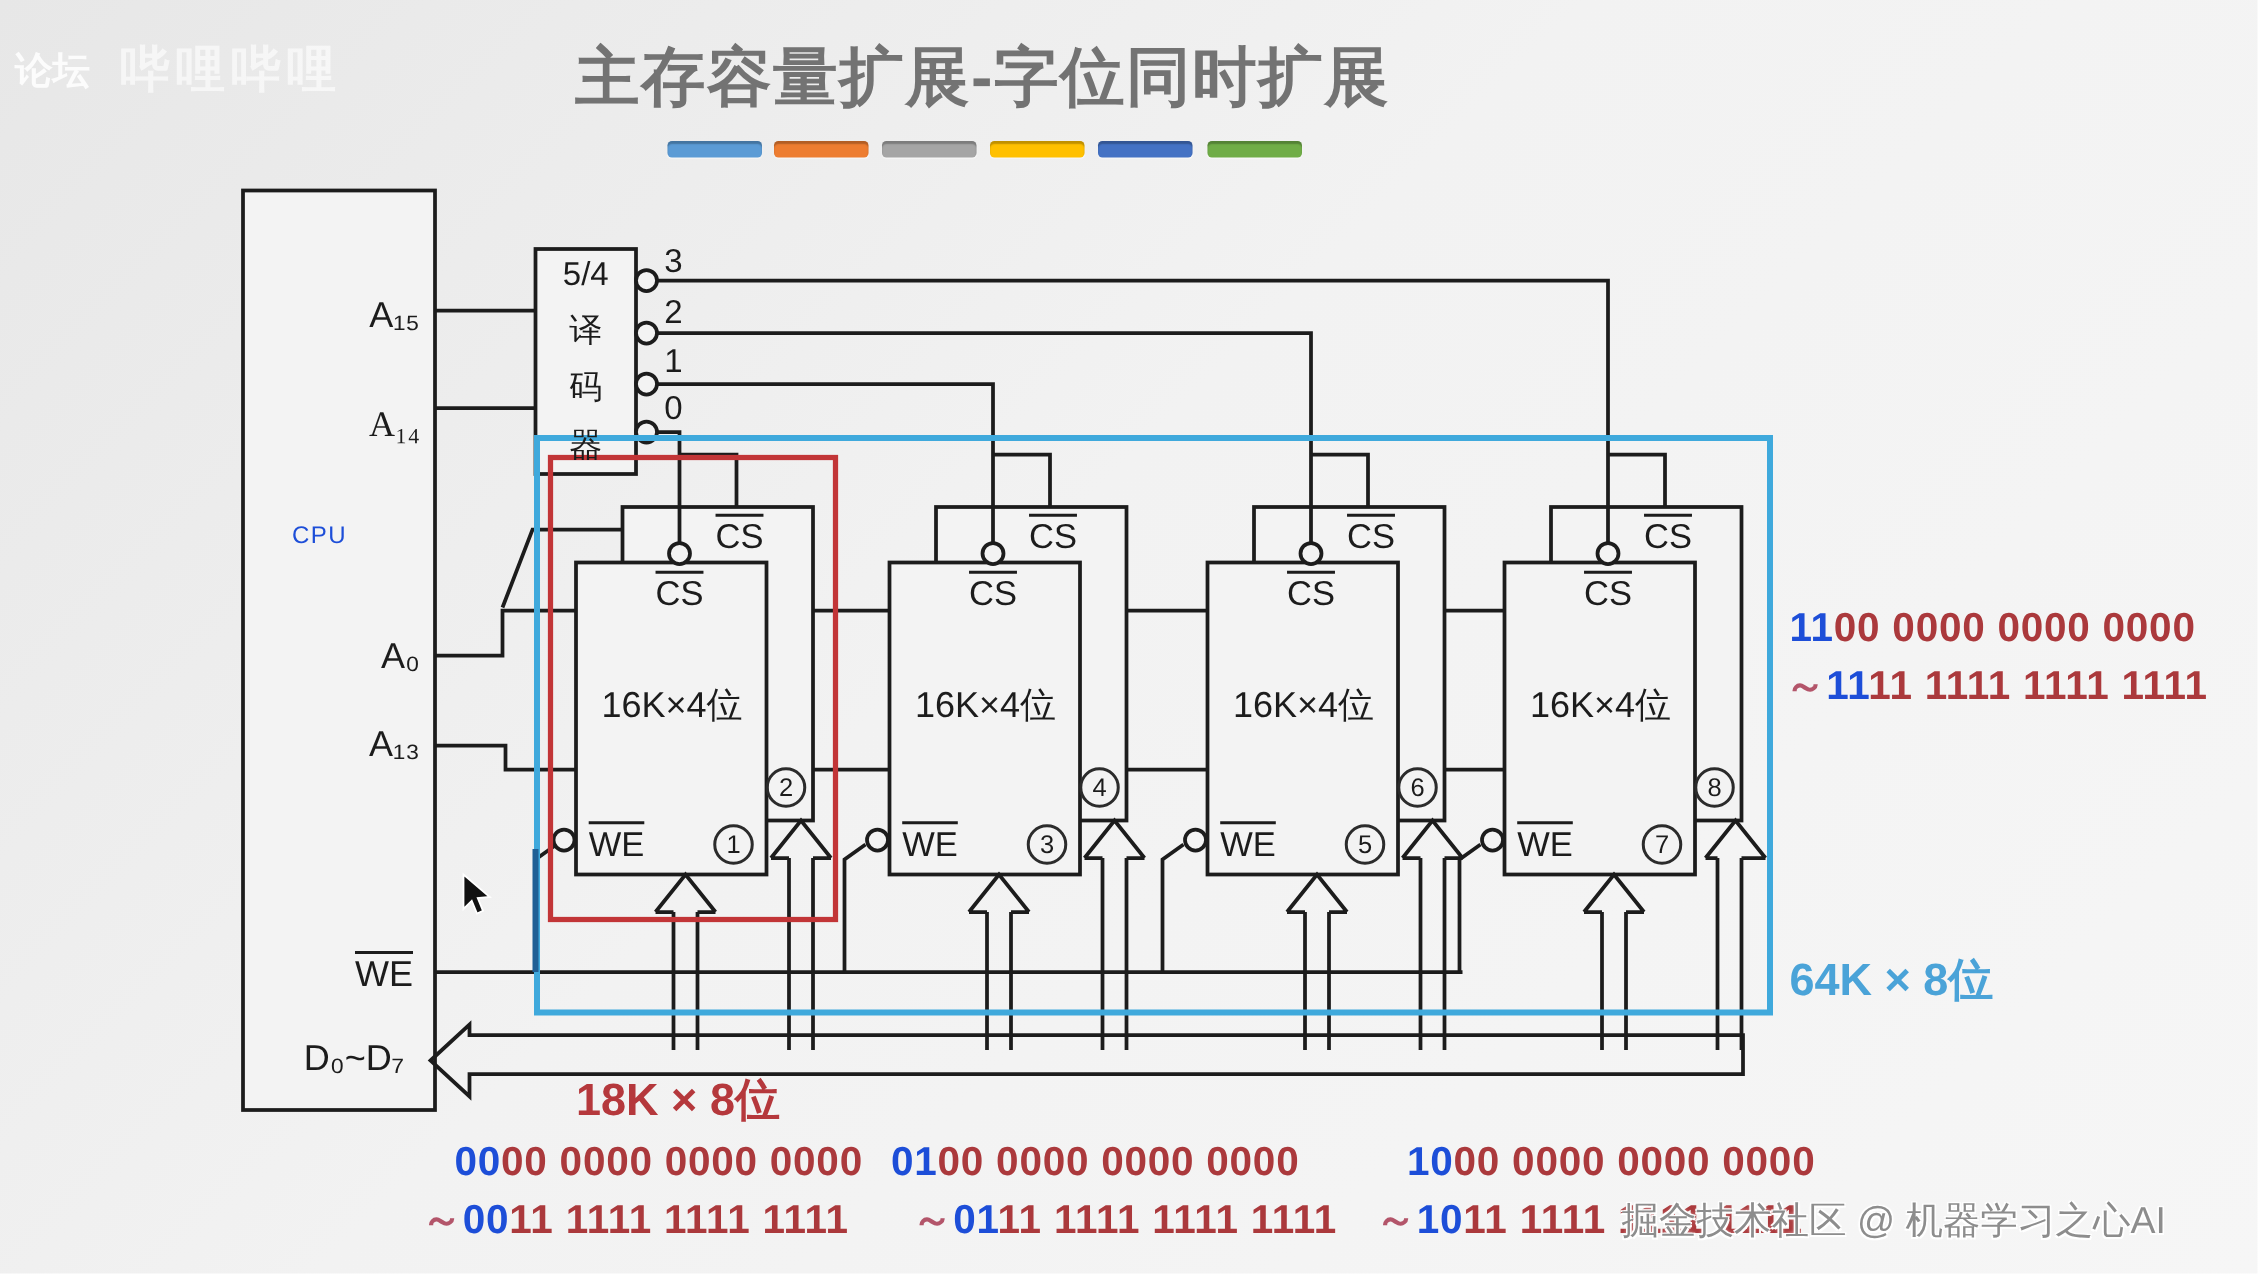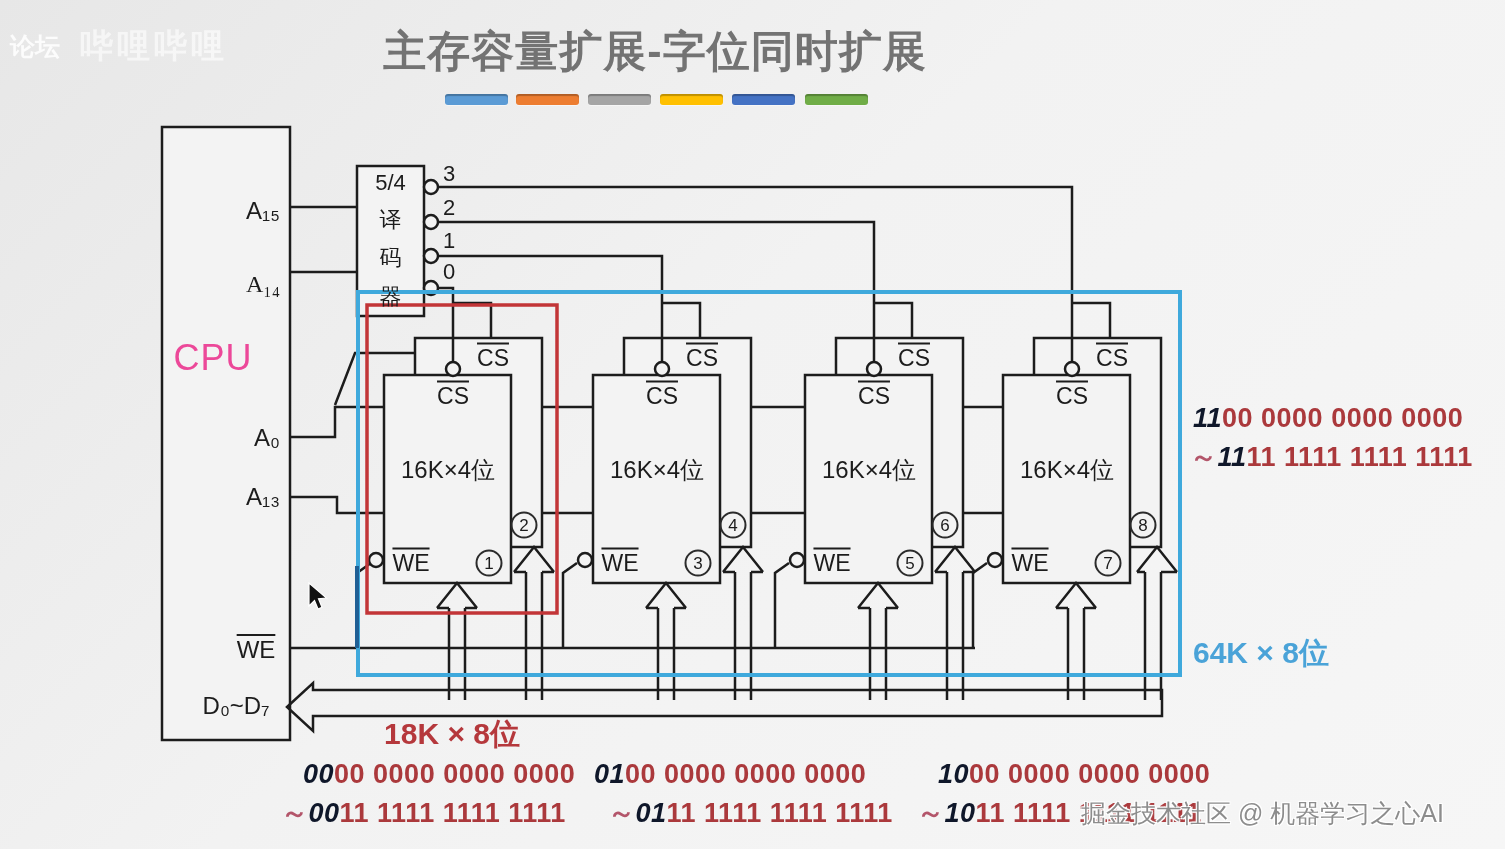--- a/index.html
+++ b/index.html
@@ -11,32 +11,32 @@
   }
   .abs{position:absolute;white-space:nowrap;}
   .ctr{transform:translate(-50%,-50%);}
   
   .title{font-size:43px;font-weight:bold;color:#737373;letter-spacing:1px;}
   .bar{position:absolute;top:94px;height:11px;width:63px;border-radius:3px;
        box-shadow:0 2px 1px rgba(0,0,0,.25) inset, 0 1px 1px rgba(255,255,255,.5);}
   
   .pin{font-size:24px;color:#1c1c1c;}
   .ov{text-decoration:overline;}
-  .cpu-lab{font-size:36px;color:#ec4899;letter-spacing:1px;}
+  .cpu-lab{font-size:16px;color:#1d4ed8;letter-spacing:1px;}
   .dec{left:357px;top:166px;width:67px;height:150px;display:flex;flex-direction:column;
        align-items:center;justify-content:space-around;font-size:22px;color:#1c1c1c;}
   .outd{font-size:22px;color:#1c1c1c;}
   .cslab{font-size:23px;color:#1c1c1c;}
   .caplab{font-size:24px;color:#1c1c1c;}
   .circ{width:27px;height:27px;border:2px solid #2b2b2b;border-radius:50%;
         display:flex;align-items:center;justify-content:center;
         font-size:17px;color:#1c1c1c;background:transparent;box-sizing:border-box;}
   
   .bin{font-size:27px;font-weight:bold;letter-spacing:.5px;}
-  .bin .b{color:#0f172a;font-style:italic;}
+  .bin .b{color:#1d4ed8;}
   .bin .r{color:#ab393c;margin-top:33px;}
   .bin .t{color:#b3556a;font-weight:bold;}
   .lab-total{font-size:30px;font-weight:bold;color:#4aa3d8;}
   .lab-word{font-size:30px;font-weight:bold;color:#b5383c;}
   
   .wm-br{font-size:25px;color:#8d8d8d;
          text-shadow:-1px -1px 0 #fff,1px -1px 0 #fff,-1px 1px 0 #fff,1px 1px 0 #fff,0 0 3px #fff;margin-left:38px;}
   .wm-forum{font-size:25px;color:rgba(255,255,255,.85);font-weight:bold;}
   .wm-logo{font-size:33px;color:rgba(255,255,255,.6);font-weight:bold;letter-spacing:4px;}
   svg{position:absolute;left:0;top:0;}

